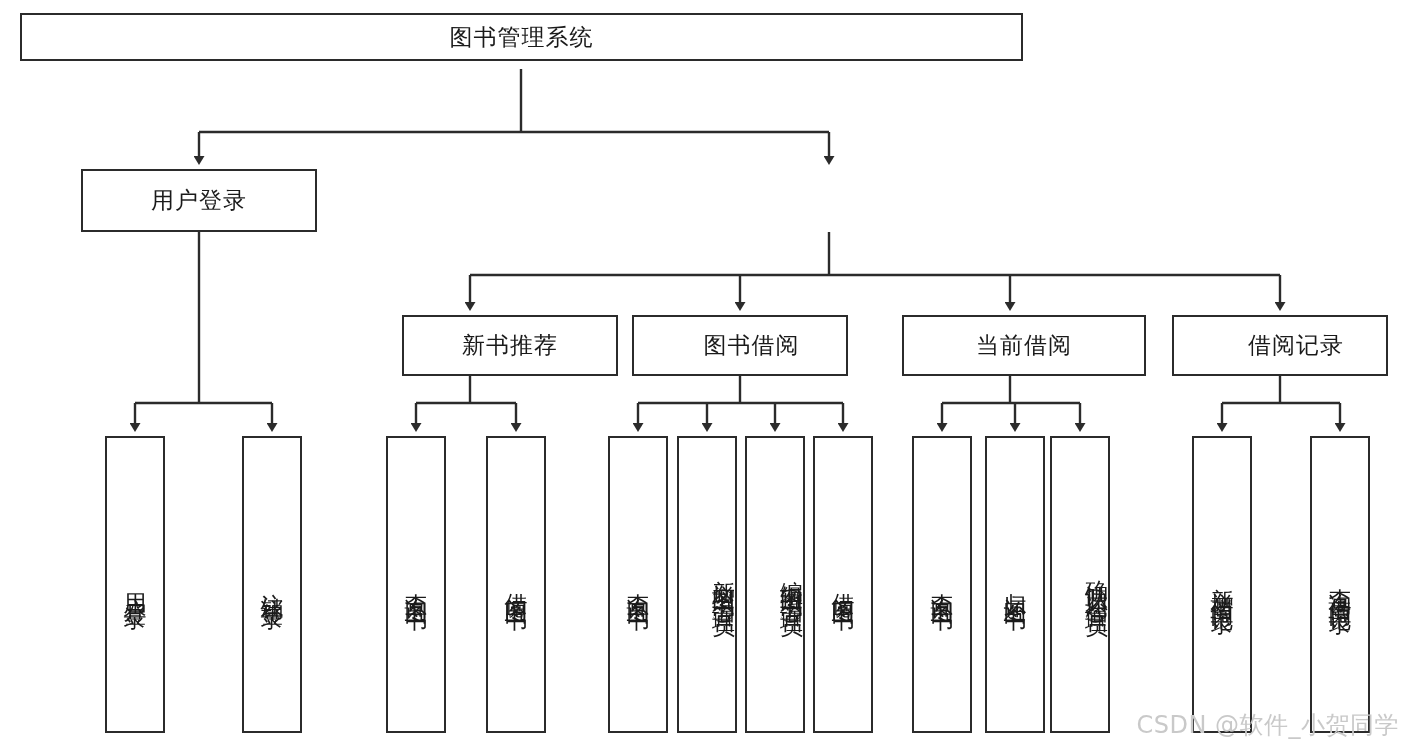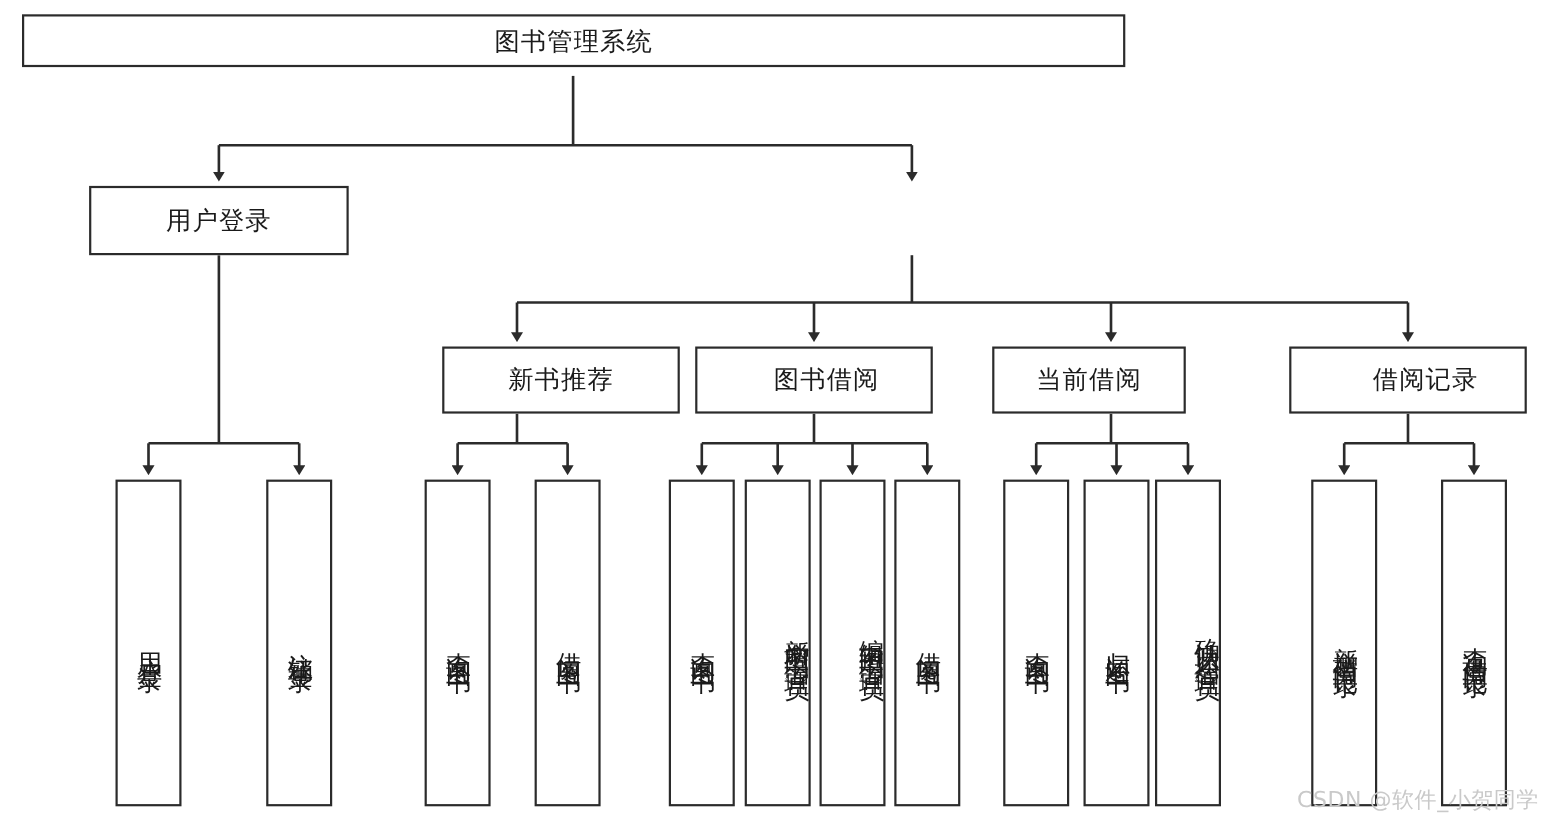--- a/index.html
+++ b/index.html
@@ -54,21 +54,21 @@
     left: 0;
     top: 0;
     width: 1405px;
     height: 747px;
     pointer-events: none;
   }
   .watermark {
     position: absolute;
     right: 6px;
     bottom: 6px;
-    font-size: 20px;
+    font-size: 24px;
     color: #c9c9c9;
     letter-spacing: 0.5px;
     white-space: nowrap;
     font-family: "DejaVu Sans", "Liberation Sans", sans-serif;
   }
 </style>
 </head>
 <body>
 
 <div id="canvas">
@@ -130,21 +130,21 @@
   <div class="node horiz" style="left:81px; top:169px; width:236px; height:63px;">
     <span class="label">用户登录</span>
   </div>
 
   <div class="node horiz" style="left:362px; top:315px; width:216px; height:61px;margin-left:40px;">
     <span class="label">新书推荐</span>
   </div>
   <div class="node horiz" style="left:632px; top:315px; width:216px; height:61px;padding-left:23px;">
     <span class="label">图书借阅</span>
   </div>
-  <div class="node horiz" style="left:902px; top:315px; width:176px; height:61px;">
+  <div class="node horiz" style="left:902px; top:315px; width:244px; height:61px;">
     <span class="label">当前借阅</span>
   </div>
   <div class="node horiz" style="left:1172px; top:315px; width:216px; height:61px;padding-left:32px;">
     <span class="label">借阅记录</span>
   </div>
 
   <div class="node vert" style="left:105px; top:436px; width:60px; height:297px; align-items:center;">
     <span class="label">用户登录</span>
   </div>
   <div class="node vert" style="left:242px; top:436px; width:60px; height:297px; align-items:center;">

